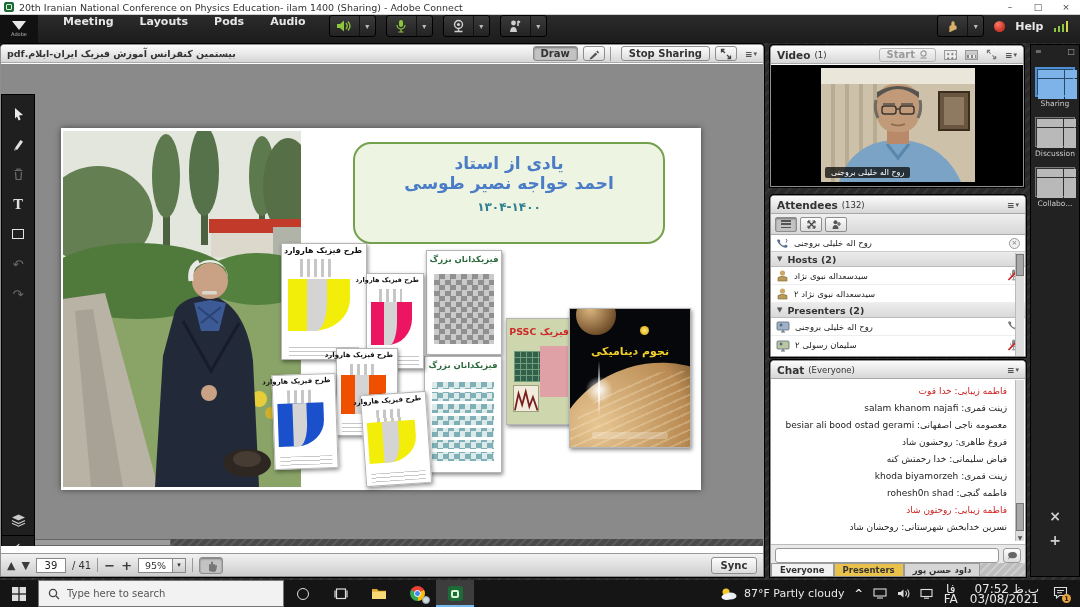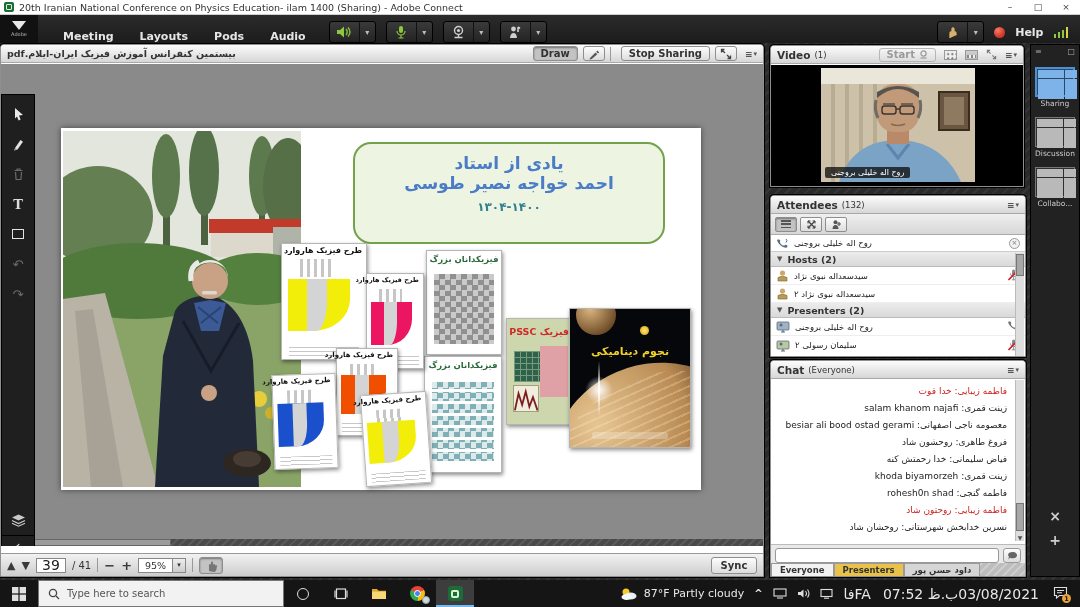--- a/index.html
+++ b/index.html
@@ -9,21 +9,21 @@
     background:repeating-linear-gradient(135deg,#2a2a2a 0 5px,#363636 5px 7px);}
   .abs{position:absolute;}
   .fa{direction:rtl;unicode-bidi:plaintext;}
   
   .titlebar{left:0;top:0;width:1080px;height:15px;background:#fff;display:flex;align-items:center;font-size:9.5px;color:#333;border-bottom:1px solid #cfcfcf;}
   .tb-ico{width:10px;height:10px;background:#1d6b38;border-radius:2px;margin:0 5px 0 4px;position:relative;}
   .tb-ico:after{content:"";position:absolute;inset:2px;border:1.5px solid #d8f5d0;border-radius:1px;}
   .tb-ctrl{margin-left:auto;display:flex;height:100%;}
   .tb-ctrl span{width:28px;text-align:center;font-size:9px;color:#444;line-height:15px;}
   
-  .menubar{left:0;top:15px;width:1080px;height:28px;background:linear-gradient(#2b2b2b,#1c1c1c);display:flex;align-items:flex-end;color:#e6e6e6;}
+  .menubar{left:0;top:15px;width:1080px;height:28px;background:linear-gradient(#2b2b2b,#1c1c1c);display:flex;align-items:flex-start;color:#e6e6e6;}
   .adobelogo{width:38px;height:28px;background:#111;display:flex;flex-direction:column;align-items:center;justify-content:center;}
   .adobelogo .mark{width:0;height:0;border-left:7px solid transparent;border-right:7px solid transparent;border-top:9px solid #e8e8e8;}
   .adobelogo .word{font-size:5px;color:#bbb;margin-top:1px;}
   .menu-item{font-size:11px;font-weight:bold;padding:0 13px;cursor:default;}
   .avgroup{display:flex;align-items:center;height:22px;margin-left:10px;border:1px solid #000;border-radius:3px;background:linear-gradient(#3a3a3a,#232323);}
   .avbtn{width:30px;height:100%;display:flex;align-items:center;justify-content:center;border-right:1px solid #111;}
   .avdrop{width:15px;height:100%;display:flex;align-items:center;justify-content:center;font-size:8px;color:#bdbdbd;}
   .mb-right{margin-left:auto;display:flex;align-items:center;gap:10px;padding-right:12px;}
   .recdot{width:11px;height:11px;border-radius:50%;background:radial-gradient(circle at 35% 30%,#ff7a66,#cf3a2d 60%);}
   .helptxt{font-size:11px;font-weight:bold;}
@@ -38,21 +38,21 @@
   .sp-head .litebtn{height:15px;padding:0 7px;margin-left:5px;}
   .pressed{background:#c3c3c3 !important;box-shadow:inset 0 1px 2px rgba(0,0,0,.4);}
   .sp-body{position:absolute;left:0;top:19px;right:0;bottom:30px;background:#8a8a8a;overflow:hidden;}
   .drawbar{position:absolute;left:0;top:30px;width:34px;height:462px;background:#1f1f1f;border:1px solid #000;display:flex;flex-direction:column;align-items:center;padding-top:4px;z-index:30;}
   .dtool{width:26px;height:30px;display:flex;align-items:center;justify-content:center;color:#ddd;font-size:13px;}
   .dtool.dim{color:#6b6b6b;}
   .dcollapse{margin-top:auto;width:100%;height:20px;display:flex;align-items:center;justify-content:center;color:#ddd;border-top:1px solid #000;font-size:12px;font-weight:bold;}
   .hscroll{position:absolute;left:0;bottom:23px;right:0;height:7px;background:repeating-linear-gradient(135deg,#4a4a4a 0 4px,#5a5a5a 4px 6px);}
   .hthumb{position:absolute;left:0;top:0;height:7px;width:170px;background:#9c9c9c;border:1px solid #666;}
   .sp-foot{position:absolute;left:0;bottom:0;right:0;height:23px;background:linear-gradient(#f2f2f2,#cdcdcd);border-top:1px solid #999;display:flex;align-items:center;padding:0 6px;font-size:10px;color:#333;gap:6px;}
-  .pg{width:30px;height:15px;border:1px solid #888;font-size:14px;text-align:center;background:#fff;color:#222;font-family:"DejaVu Sans",sans-serif;}
+  .pg{width:30px;height:15px;border:1px solid #888;font-size:10px;text-align:center;background:#fff;color:#222;font-family:"DejaVu Sans",sans-serif;}
   .zoomsel{width:48px;height:15px;border:1px solid #888;background:#fff;font-size:9.5px;display:flex;align-items:center;}
   .zoomsel .zv{flex:1;text-align:center;}
   .zoomsel .za{width:13px;height:100%;background:linear-gradient(#eee,#ccc);border-left:1px solid #888;font-size:7px;display:flex;align-items:center;justify-content:center;}
   .vsep{width:1px;height:14px;background:#999;}
   
   .slide{position:absolute;left:60px;top:64px;width:640px;height:362px;background:#fff;box-shadow:0 0 6px rgba(0,0,0,.5);}
   .titlebox{position:absolute;left:292px;top:14px;width:312px;height:102px;background:#edf4e1;border:2px solid #74a14c;border-radius:18px;text-align:center;color:#4a7cc7;font-weight:bold;z-index:4;}
   .titlebox .l1{font-size:17px;margin-top:9px;}
   .titlebox .l2{font-size:17px;}
   .titlebox .l3{font-size:12px;margin-top:7px;color:#2e7f8f;}
@@ -121,21 +121,21 @@
   .raillbl{color:#ccc;font-size:7.5px;margin-top:2px;}
   .rail-foot{margin-top:auto;margin-bottom:28px;display:flex;flex-direction:column;gap:8px;align-items:center;color:#cfcfcf;}
   
   .taskbar{position:absolute;left:0;top:580px;width:1080px;height:27px;background:#151515;display:flex;align-items:center;color:#e8e8e8;}
   .tb-cell{width:38px;height:27px;display:flex;align-items:center;justify-content:center;}
   .searchbox{width:246px;height:27px;background:#f2f2f2;border:1px solid #777;display:flex;align-items:center;gap:7px;padding:0 9px;}
   .searchbox span{color:#555;font-size:10px;}
   .tb-cell.active{background:#3d3d3d;box-shadow:inset 0 -2px 0 #76b9ed;}
   .tray{margin-left:auto;display:flex;align-items:center;height:100%;}
   .trayitem{height:100%;display:flex;align-items:center;justify-content:center;padding:0 5px;font-size:10px;}
-  .lang,.clock{display:flex;flex-direction:row;align-items:center;justify-content:center;font-size:14px;line-height:10px;padding:0 6px;}
+  .lang,.clock{display:flex;flex-direction:column;align-items:center;justify-content:center;font-size:12px;line-height:10px;padding:0 6px;}
   .clock{align-items:flex-end;}
   .badge{position:absolute;right:-3px;bottom:-2px;background:#e8a33d;color:#111;font-size:6.5px;width:9px;height:9px;border-radius:50%;display:flex;align-items:center;justify-content:center;font-weight:bold;}
 </style>
 </head>
 <body>
 
 <div class="screen">
 
   <div class="abs titlebar">
     <span class="tb-ico"></span>

